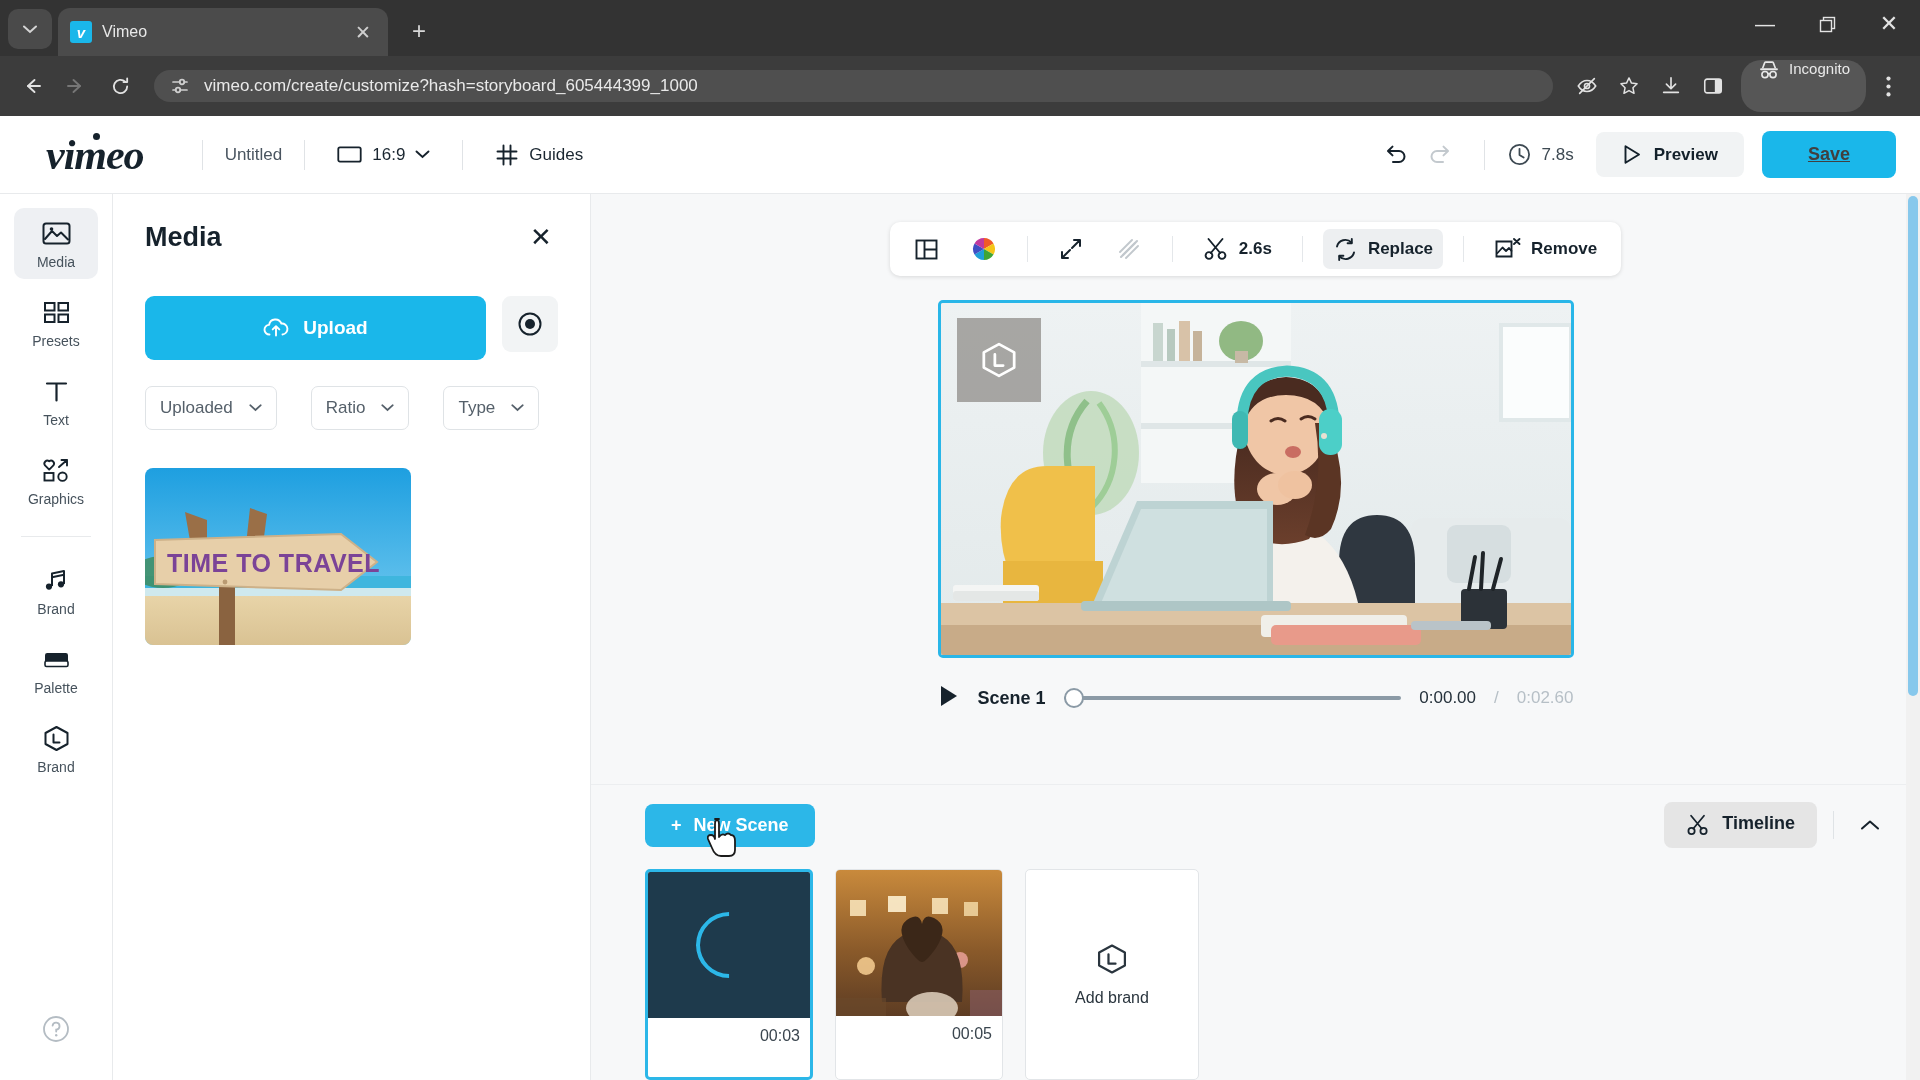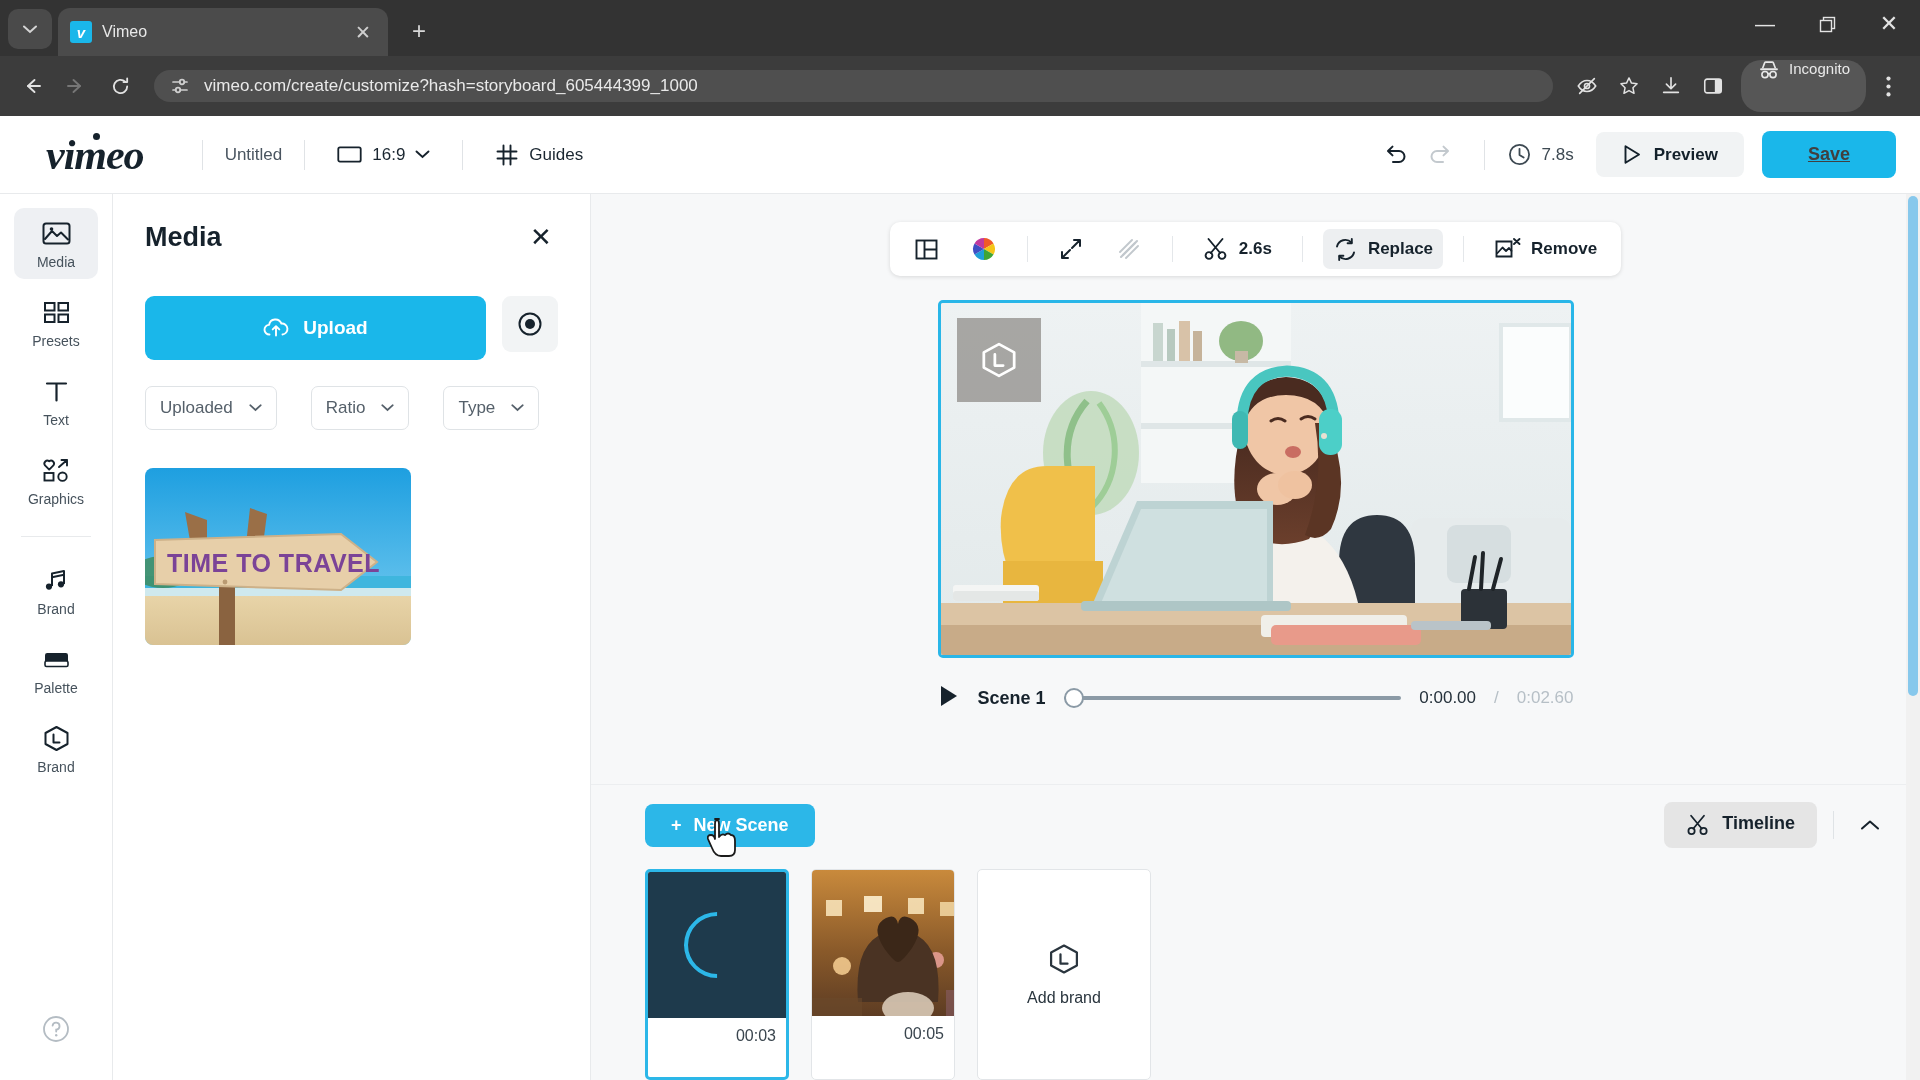--- a/index.html
+++ b/index.html
@@ -199,21 +199,21 @@
   .btn-timeline {
     background: #e5e5e5; border-radius: 8px; padding: 11px 22px; display: flex;
     align-items: flex-start; gap: 12px; font-size: 18px; font-weight: bold; color: #16222c;
   }
   .tl-sep { width: 1px; height: 28px; background: #dfe3e6; margin: 0 16px; }
   .tl-collapse { width: 40px; height: 40px; display: flex; align-items: center;
     justify-content: center; color: #16222c; }
 
   .scenes { display: flex; gap: 22px; padding: 18px 0 0 24px; }
   .scene {
-    width: 144px; background: #fff; border: 1px solid #e2e5e8; border-radius: 5px;
+    width: 168px; background: #fff; border: 1px solid #e2e5e8; border-radius: 5px;
     overflow: hidden;
   }
   .scene.sel { border: 3px solid #2cb7e8; }
   .scene-thumb { height: 146px; position: relative; overflow: hidden; }
   .scene-foot { height: 36px; display: flex; align-items: center; justify-content: flex-end;
     padding-right: 10px; font-size: 16px; color: #3a454e; background: #fff; }
   .addbrand {
     width: 174px; height: 211px; background: #fff; border: 1px solid #e2e5e8;
     border-radius: 5px; display: flex; flex-direction: column; align-items: center;
     justify-content: center; gap: 14px; font-size: 16px; color: #2a353e;

